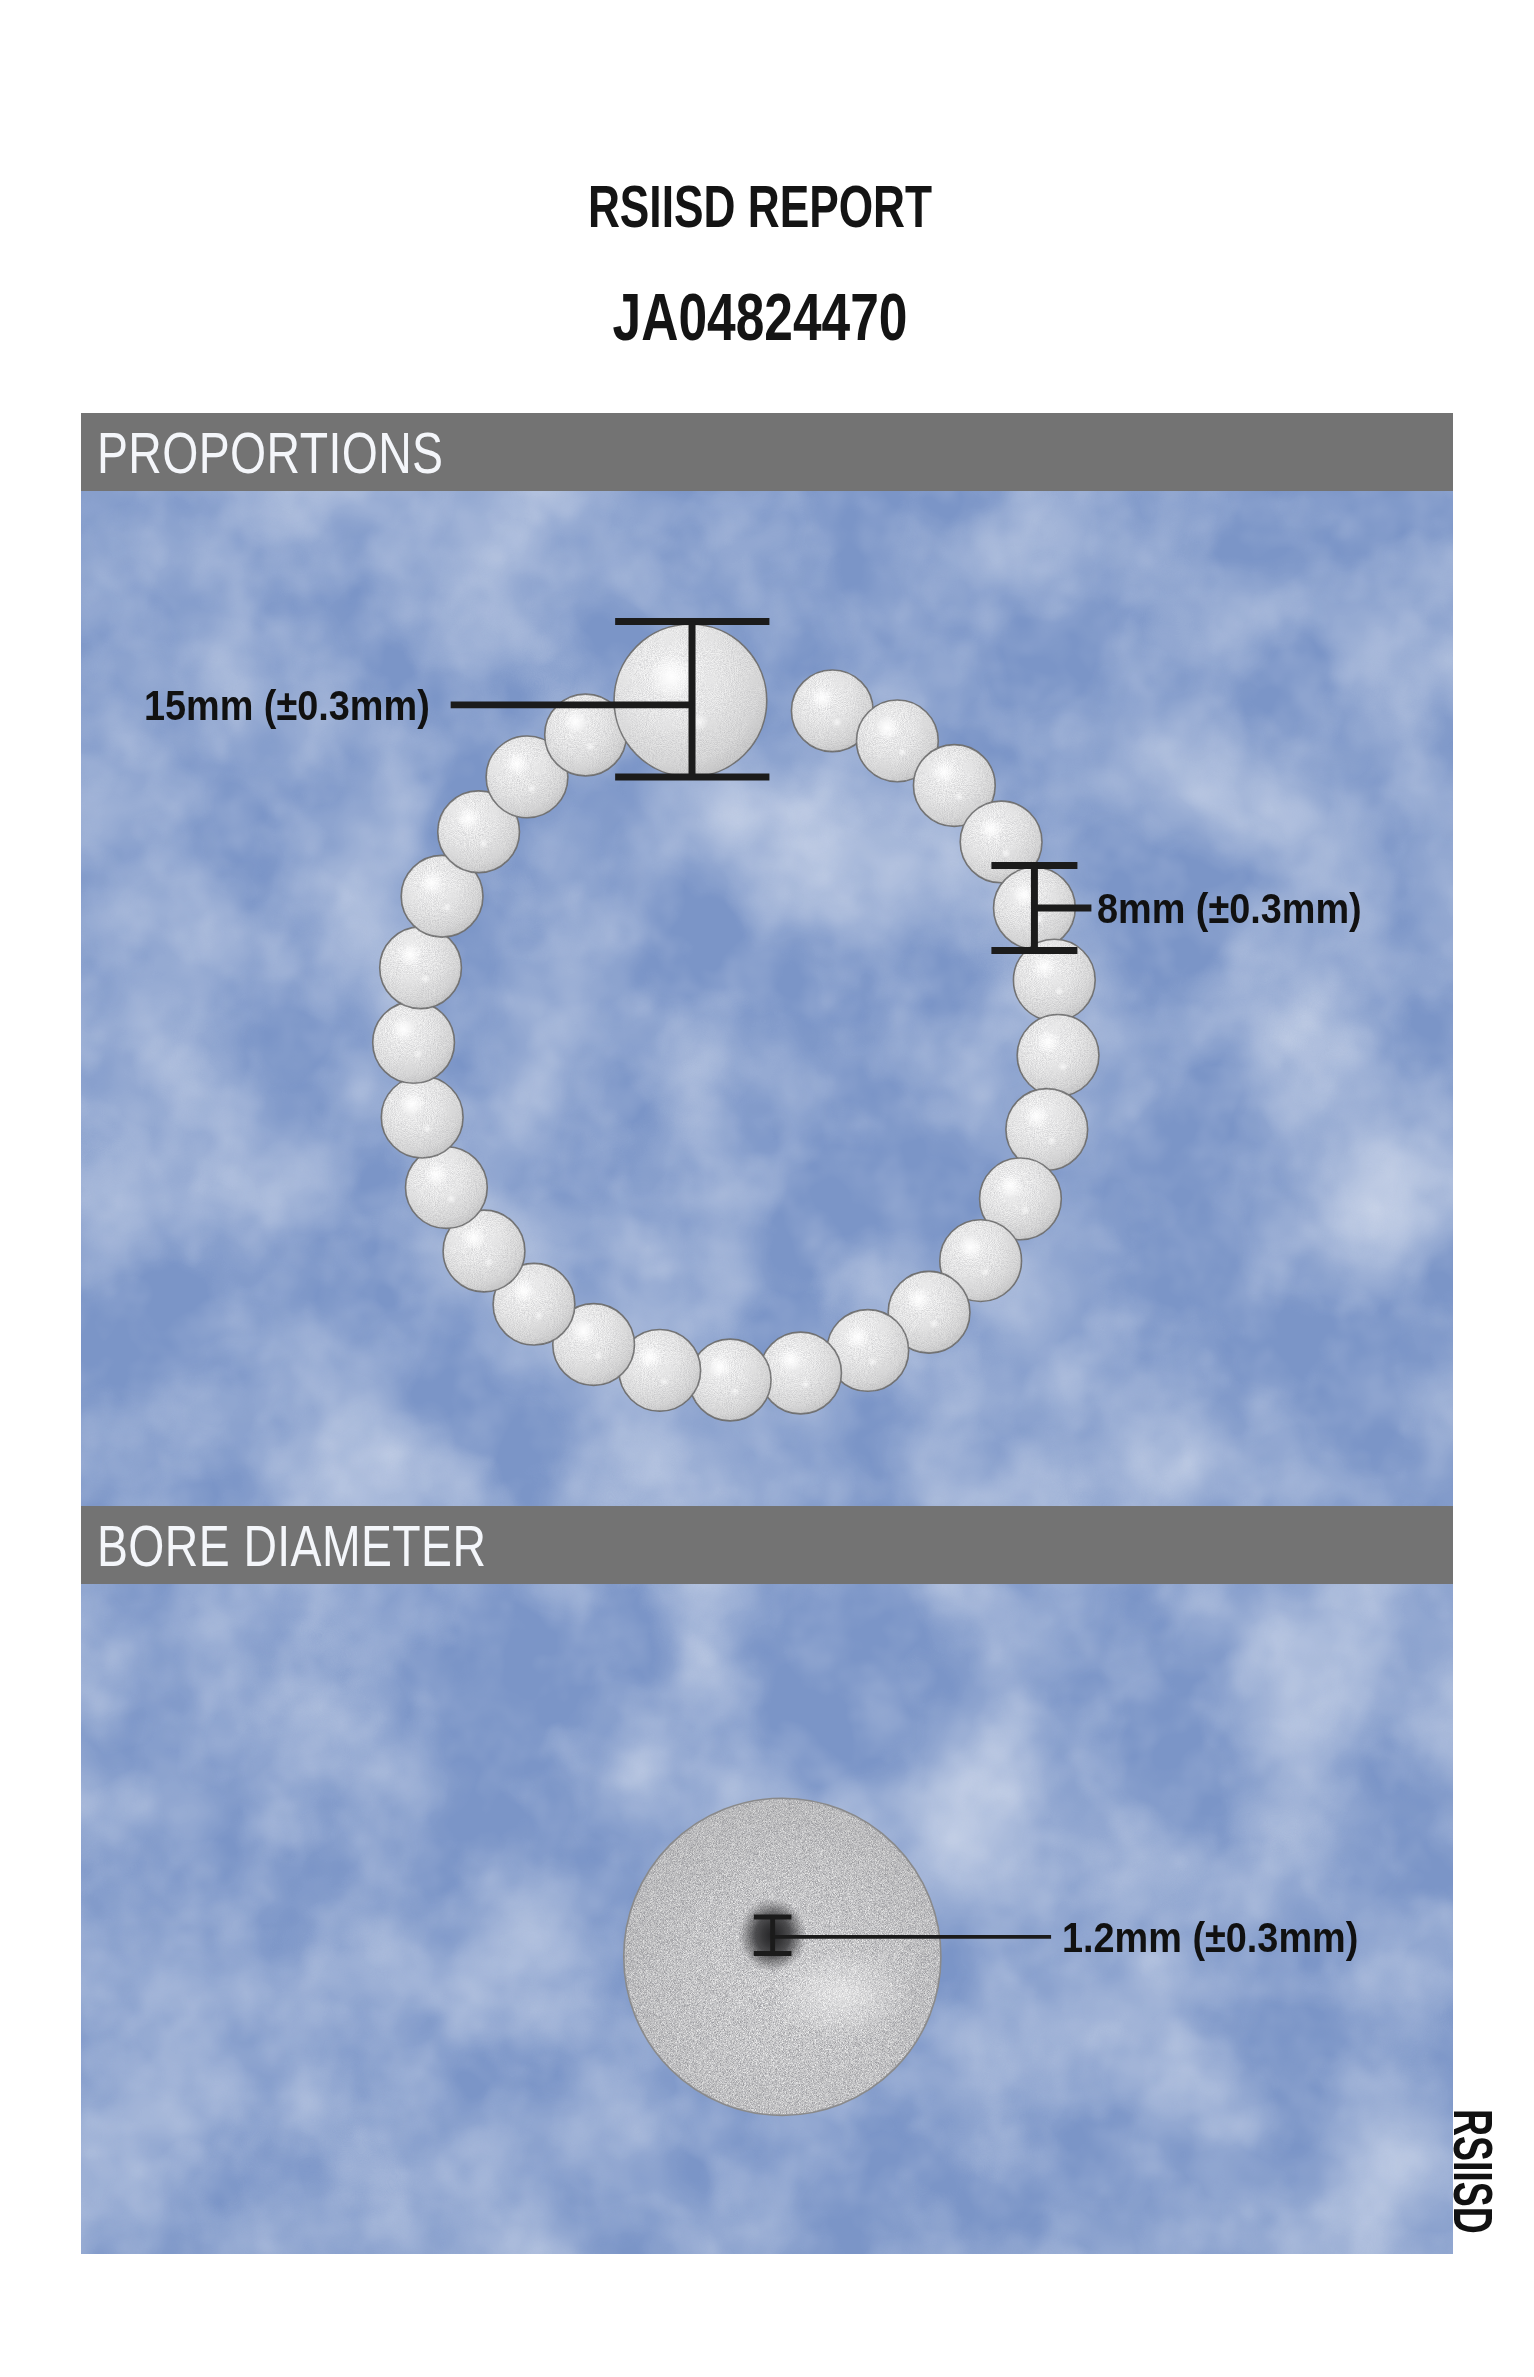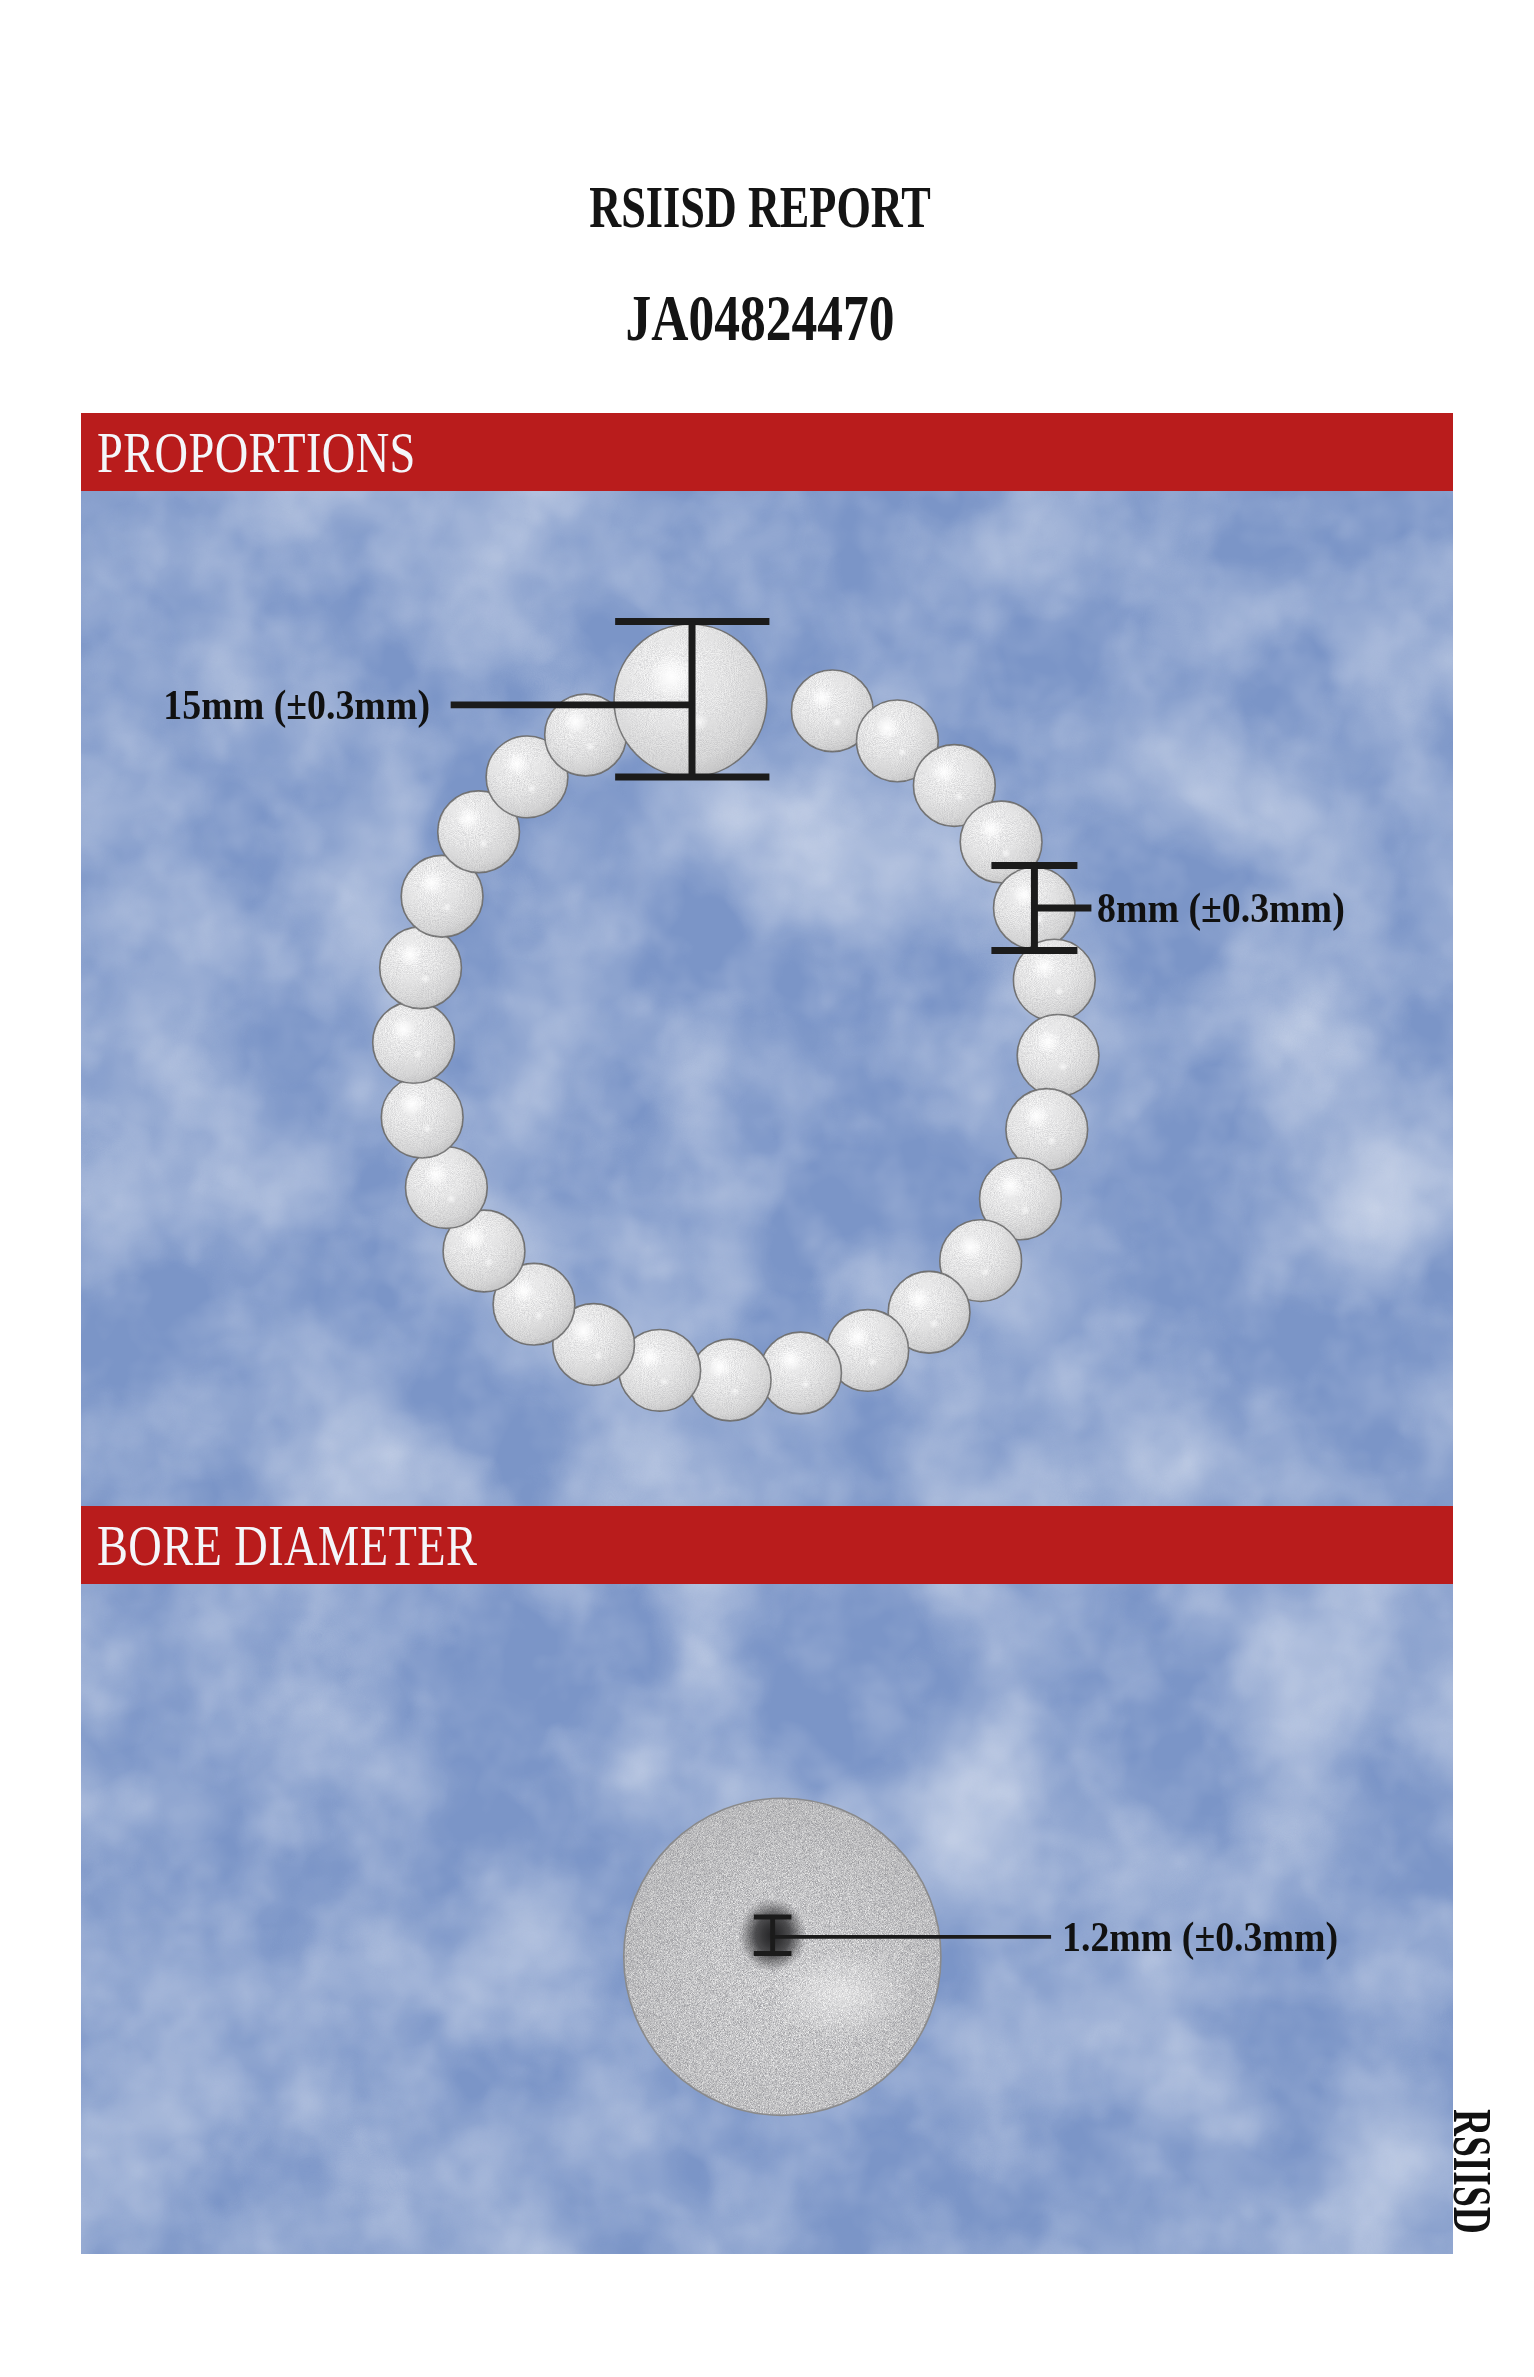--- a/index.html
+++ b/index.html
@@ -1,26 +1,26 @@
 <!DOCTYPE html>
 <html style="font-size:8.6px"><head>
 <meta charset="utf-8">
 <style>
   html,body{margin:0;padding:0;background:#ffffff;}
   .page{position:relative;width:1520px;height:2377px;background:#ffffff;overflow:hidden;
-        font-family:Liberation Serif, serif;}
+        font-family:Liberation Sans, sans-serif;}
   .title{position:absolute;top:177px;left:0;width:100%;text-align:center;
          font-weight:700;font-size:59px;line-height:60px;color:#141414;
          transform:scaleX(0.75);transform-origin:center;white-space:nowrap;}
   .subtitle{position:absolute;top:284px;left:0;width:100%;text-align:center;
          font-weight:700;font-size:66px;line-height:67px;color:#141414;
          transform:scaleX(0.78);transform-origin:center;white-space:nowrap;}
   .panel{position:absolute;left:81px;top:413px;width:1372px;height:1841px;background:#7b95c7;}
   .panel svg{position:absolute;left:0;top:0;}
-  .bar{position:absolute;left:81px;width:1372px;height:78px;background:#b91c1c;
+  .bar{position:absolute;left:81px;width:1372px;height:78px;background:#737373;
        display:flex;align-items:center;}
   .bar span{font-weight:400;font-size:58px;line-height:59px;color:#f4f6fa;
        margin-left:16px;transform:scaleX(0.80);transform-origin:left center;
        letter-spacing:0.5px;white-space:nowrap;}
   #bar-proportions{top:413px;}
   #bar-bore{top:1506px;}
   .mlabel{position:absolute;font-weight:700;font-size:43px;line-height:56px;color:#111111;
        white-space:nowrap;transform:scaleX(0.88);}
   #lbl-15{top:677px;right:1090px;transform-origin:right center;text-align:right;}
   #lbl-8{top:880px;left:1097px;transform-origin:left center;}

